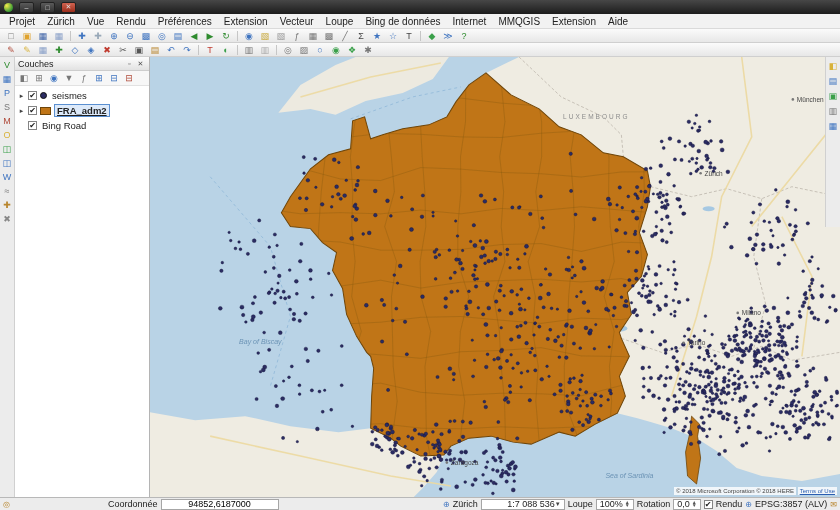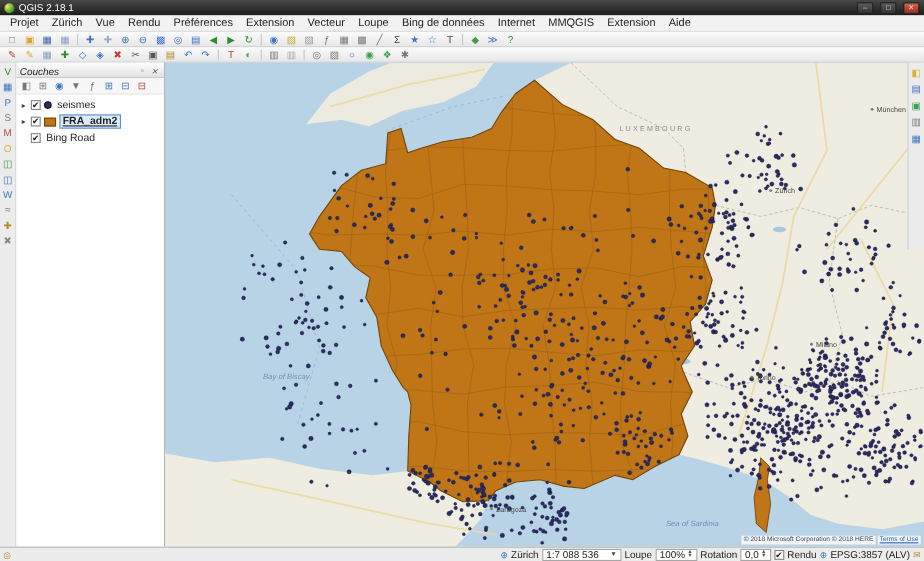--- a/index.html
+++ b/index.html
@@ -35,21 +35,21 @@
   .tsep { width: 1px; height: 10px; background: #c6c6c6; margin: 0 3px; flex: none; }
   
   .leftdock { position: absolute; left: 0; top: 57px; width: 15px; bottom: 13px;
     background: #ececec; border-right: 1px solid #d0d0d0;
     display: flex; flex-direction: column; align-items: center; padding-top: 2px; gap: 2px; }
   .leftdock .tool, .rightdock .tool { width: 13px; height: 12px; font-size: 9px; }
   
   .panel { position: absolute; left: 15px; top: 57px; width: 135px; bottom: 13px;
     background: #f4f4f4; border-right: 1px solid #b4b4b4; display: flex; flex-direction: column; }
   .panel-header { height: 14px; background: linear-gradient(#fdfdfd,#e2e2e2);
-    border-bottom: 1px solid #cdcdcd; display: flex; align-items: flex-end; padding: 0 3px; font-size: 9px; font-style: italic; }
+    border-bottom: 1px solid #cdcdcd; display: flex; align-items: center; padding: 0 3px; font-size: 9px; }
   .panel-header .ph-title { flex: 1; }
   .ph-btn { width: 11px; height: 11px; font-size: 7px; display: flex; align-items: center;
     justify-content: center; color: #555; }
   .panel-tools { height: 15px; display: flex; align-items: center; gap: 1px; padding: 1px 2px;
     background: #f7f7f7; border-bottom: 1px solid #e2e2e2; }
   .panel-tools .tool { width: 14px; height: 12px; font-size: 9px; }
   .layer-tree { flex: 1; background: #fff; padding-top: 2px; }
   .layer-row { display: flex; align-items: center; height: 15px; padding-left: 3px; gap: 3px;
     font-size: 9.5px; white-space: nowrap; }
   .tree-arrow { width: 7px; font-size: 7px; color: #444; text-align: center; flex: none; }
@@ -74,35 +74,34 @@
   
   .statusbar { position: absolute; left: 0; right: 0; bottom: 0; height: 13px; background: #ececec;
     border-top: 1px solid #b8b8b8; display: flex; align-items: center; font-size: 9px;
     padding: 0 3px; gap: 3px; }
   .sb-icon { font-size: 8px; line-height: 11px; flex: none; }
   .sb-label { white-space: nowrap; }
   .sb-box { background: #fff; border: 1px solid #a6a6a6; height: 11px; display: flex;
     align-items: center; padding: 0 3px; font-size: 9px; white-space: nowrap; }
   input.sb-input { width: 118px; height: 11px; border: 1px solid #a6a6a6; font-size: 9px;
     padding: 0 2px; font-family: inherit; text-align: center; }
-  .sb-combo { width: 72px; justify-content: space-between; }
+  .sb-combo { width: 84px; justify-content: flex-end; }
   .combo-arrow { font-size: 6px; color: #444; }
   .spin { display: flex; flex-direction: column; font-size: 5px; line-height: 3px; color: #555;
     margin-left: 2px; }
   .sb-right { margin-left: auto; display: flex; align-items: center; gap: 3px; }
   .sb-coord-group { margin-left: 95px; display: flex; align-items: center; gap: 3px; }
   .sb-check { width: 9px; height: 9px; border: 1px solid #848484; background: #fff; font-size: 8px;
     line-height: 7px; text-align: center; }
 </style>
 </head>
 <body>
 
 <div class="titlebar">
   <span class="app-icon"></span>
-  <span class="title">QGIS 2.18.1</span>
   <span class="win-btn">–</span>
   <span class="win-btn">□</span>
   <span class="win-btn close">✕</span>
 </div>
 
 <div class="menubar" id="menubar">
     <span class="menu-item">Projet</span>
     <span class="menu-item">Zürich</span>
     <span class="menu-item">Vue</span>
     <span class="menu-item">Rendu</span>
@@ -1501,20 +1500,24 @@
 <div class="rightdock" id="rightdock">
     <span class="tool" style="color: rgb(216, 178, 58);">◧</span>
     <span class="tool" style="color: rgb(63, 116, 192);">▤</span>
     <span class="tool" style="color: rgb(58, 160, 74);">▣</span>
     <span class="tool" style="color: rgb(119, 119, 119);">▥</span>
     <span class="tool" style="color: rgb(63, 116, 192);">▦</span>
   </div>
 
 <div class="statusbar">
   <span class="sb-icon" style="color:#b8862e">◎</span>
+  <span class="sb-coord-group">
+    <span class="sb-label">Coordonnée</span>
+    <input class="sb-input" value="94852,6187000" style="">
+  </span>
   <span class="sb-right">
     <span class="sb-icon" style="color:#3f74c0">⊕</span>
     <span class="sb-label">Zürich</span>
     <span class="sb-box sb-combo">
       <span>1:7 088 536</span>
       <span class="combo-arrow">▼</span>
     </span>
     <span class="sb-label">Loupe</span>
     <span class="sb-box">
       <span>100%</span>

